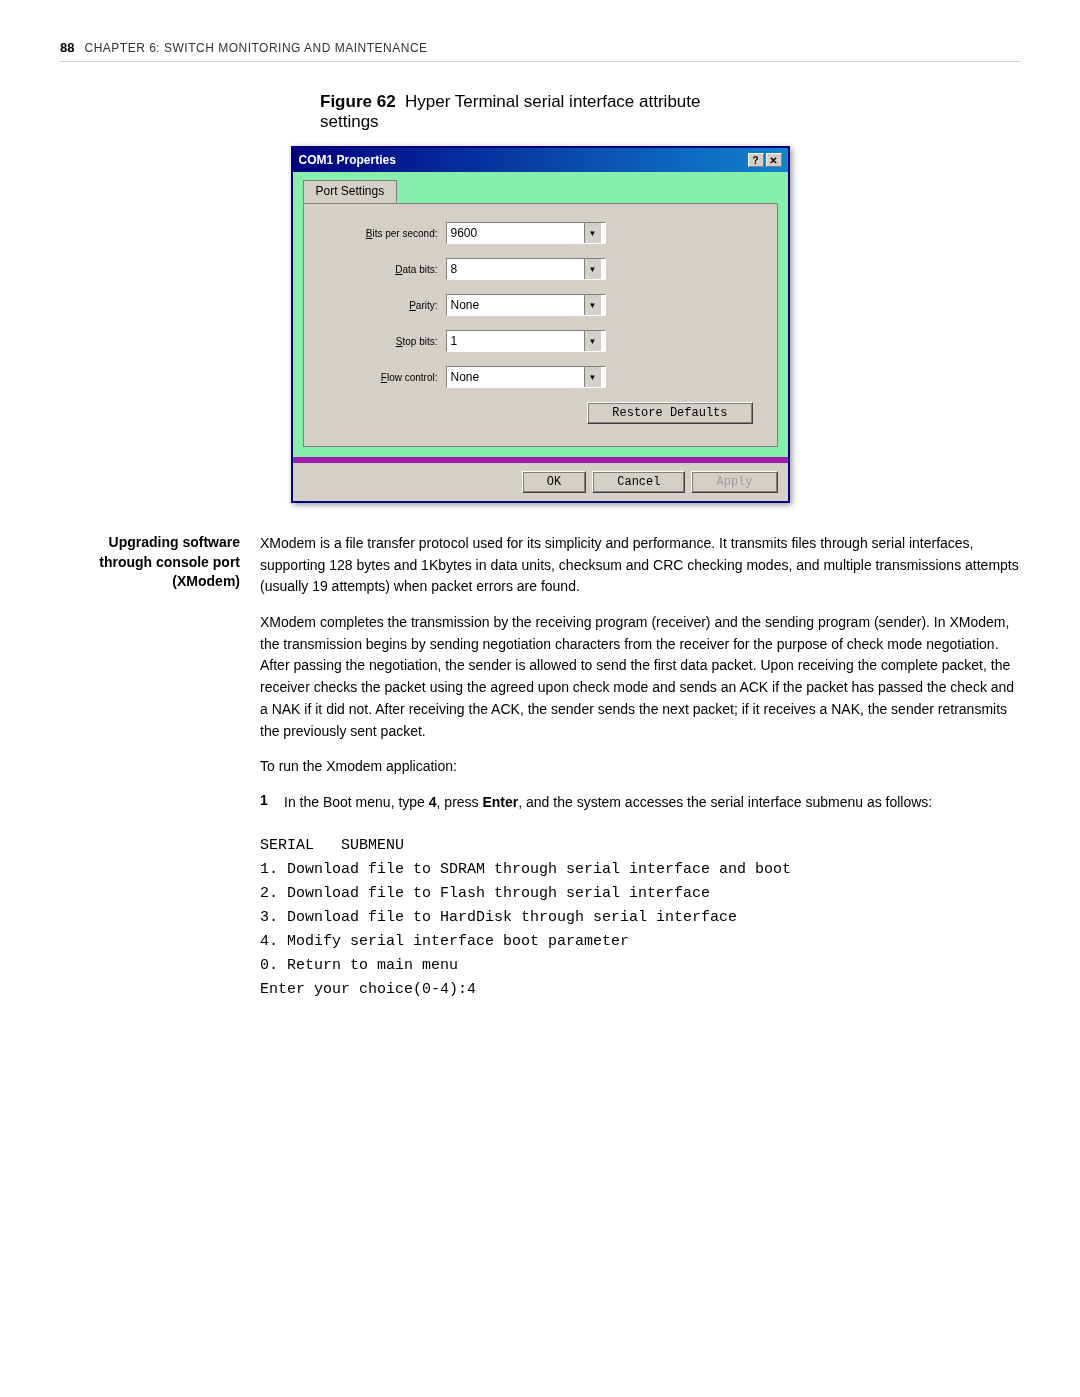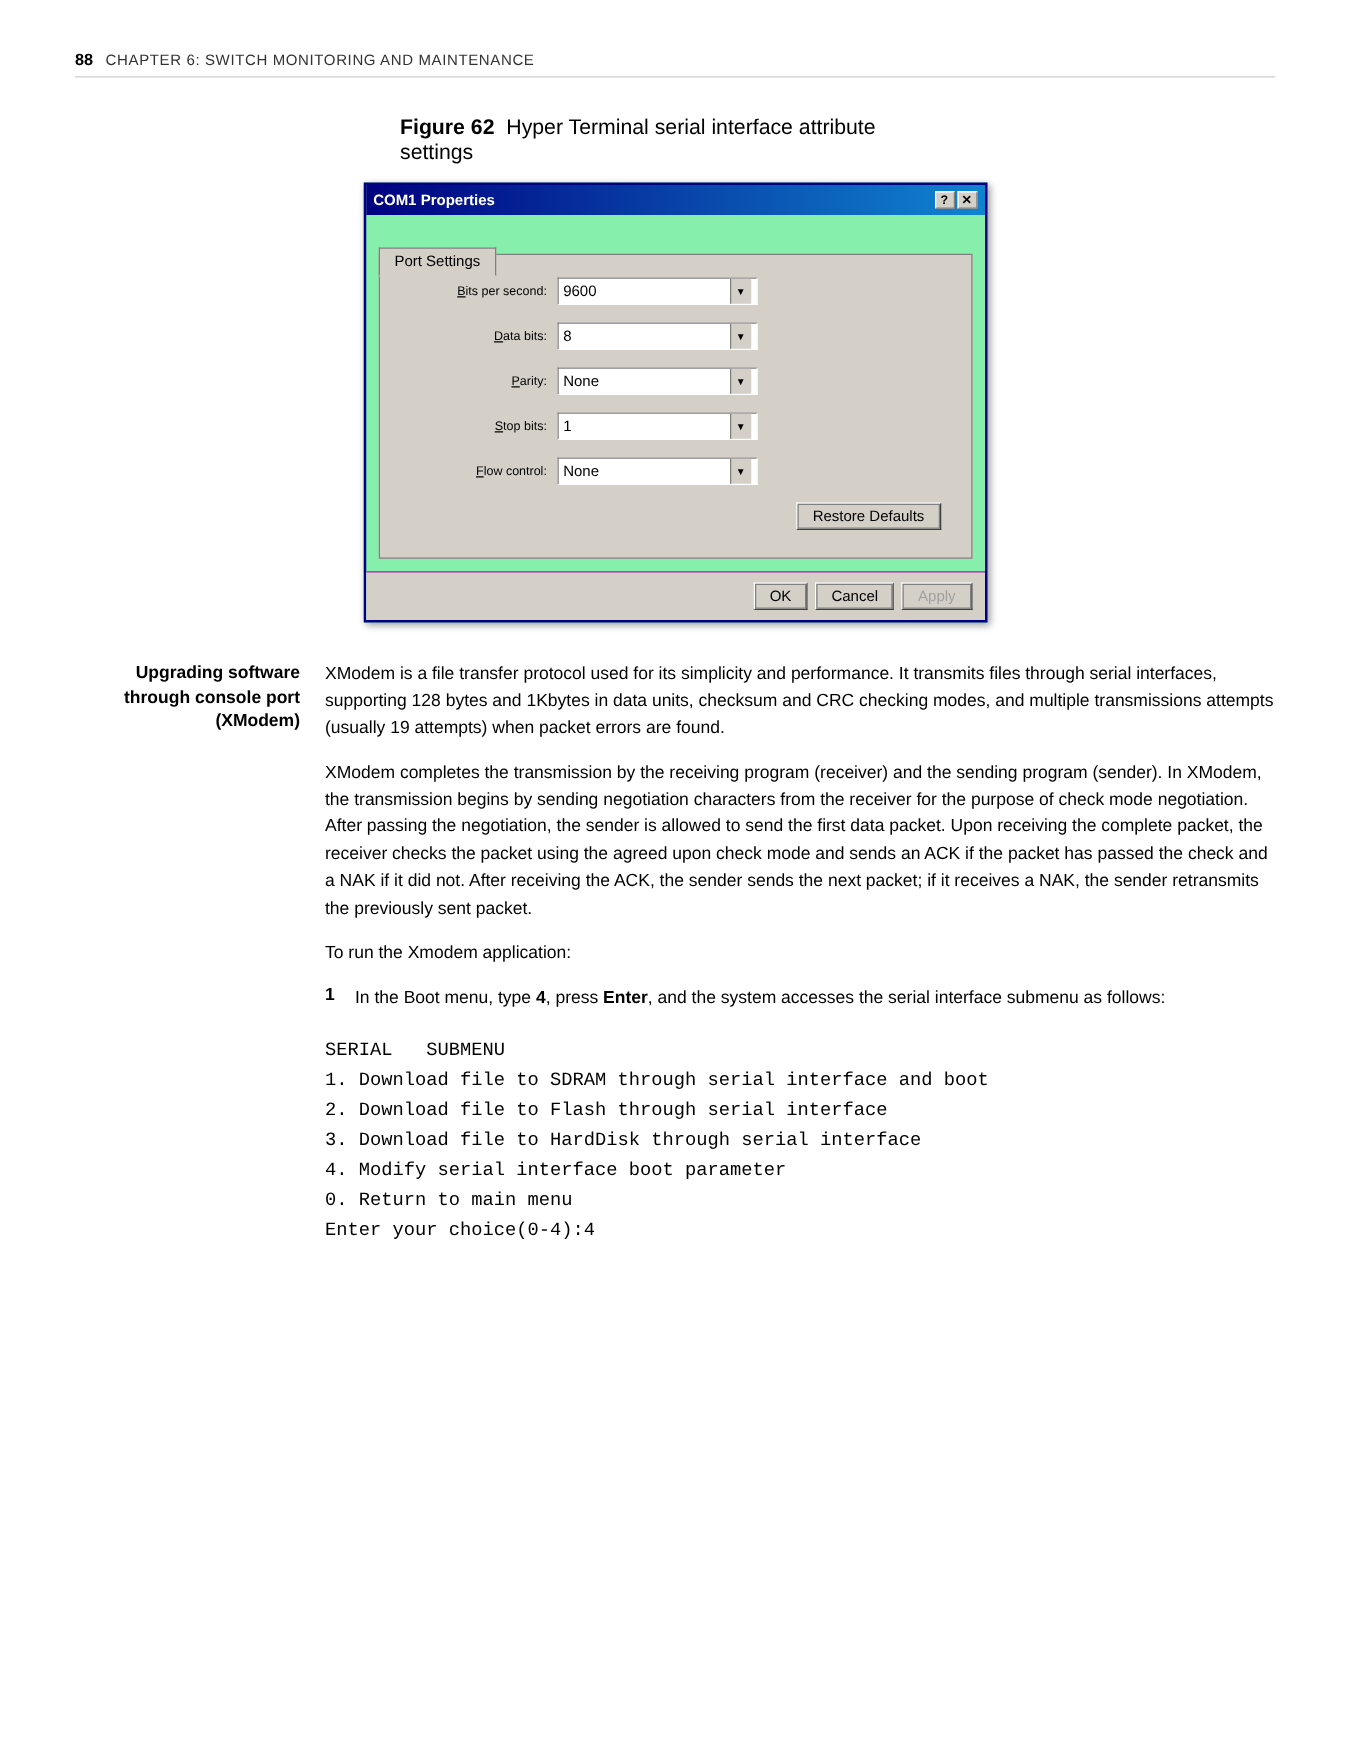--- a/index.html
+++ b/index.html
@@ -110,21 +110,21 @@
     }
     .tab-item {
       padding: 3px 12px 4px 12px;
       background: #d4d0c8;
       border: 1px solid #808080;
       border-bottom: none;
       font-size: 12px;
       cursor: pointer;
       margin-right: 2px;
       position: relative;
-      top: 18px;
+      top: 0;
       z-index: 2;
     }
     .tab-item.active {
       border-bottom: 1px solid #d4d0c8;
       background: #d4d0c8;
     }
     .tab-content {
       border: 1px solid #808080;
       background: #d4d0c8;
       padding: 18px 24px 18px 24px;
@@ -177,34 +177,34 @@
       display: flex;
       justify-content: flex-end;
       margin-top: 6px;
       margin-bottom: 4px;
     }
     .win-button {
       background: #d4d0c8;
       border: 1px solid #fff;
       border-right-color: #404040;
       border-bottom-color: #404040;
-      padding: 3px 12px;
+      padding: 3px 24px;
       font-size: 12px;
       cursor: pointer;
-      font-family: Liberation Sans, sans-serif;
+      font-family: Liberation Mono, monospace;
       outline: 1px solid #808080;
       outline-offset: -2px;
     }
 
     .dialog-footer {
       display: flex;
       justify-content: flex-end;
       padding: 8px 10px;
       gap: 6px;
-      border-top: 1px solid #a21caf;
+      border-top: 6px solid #a21caf;
       background: #d4d0c8;
     }
     .win-button.disabled {
       color: #a0a0a0;
       cursor: default;
     }
 
     
     .content-area {
       display: flex;

